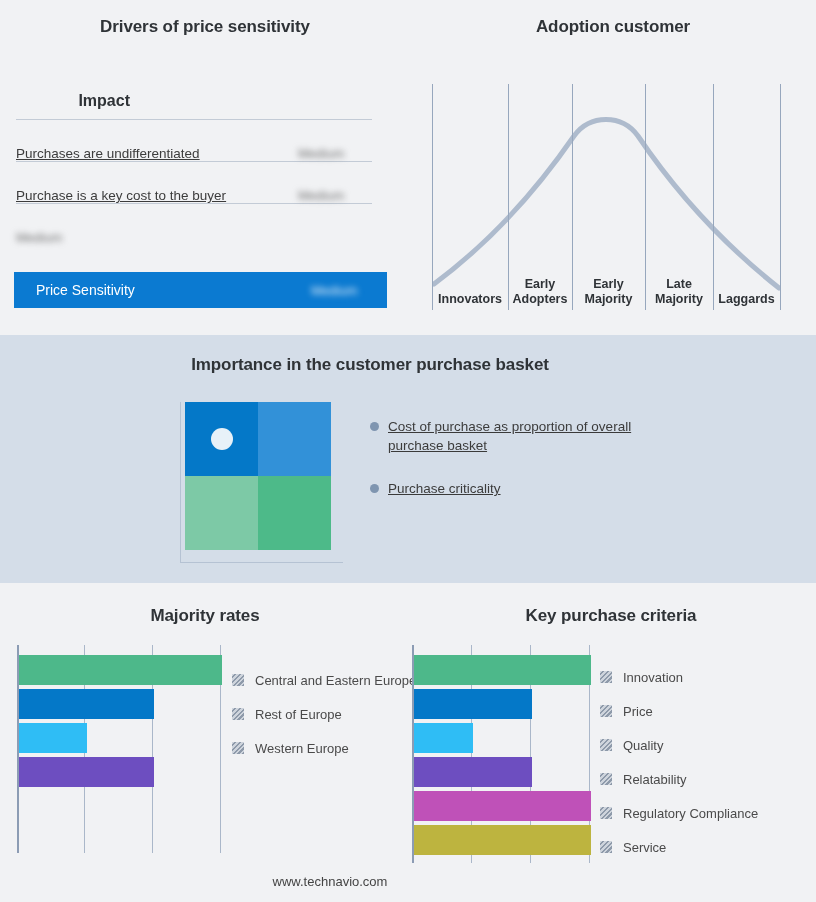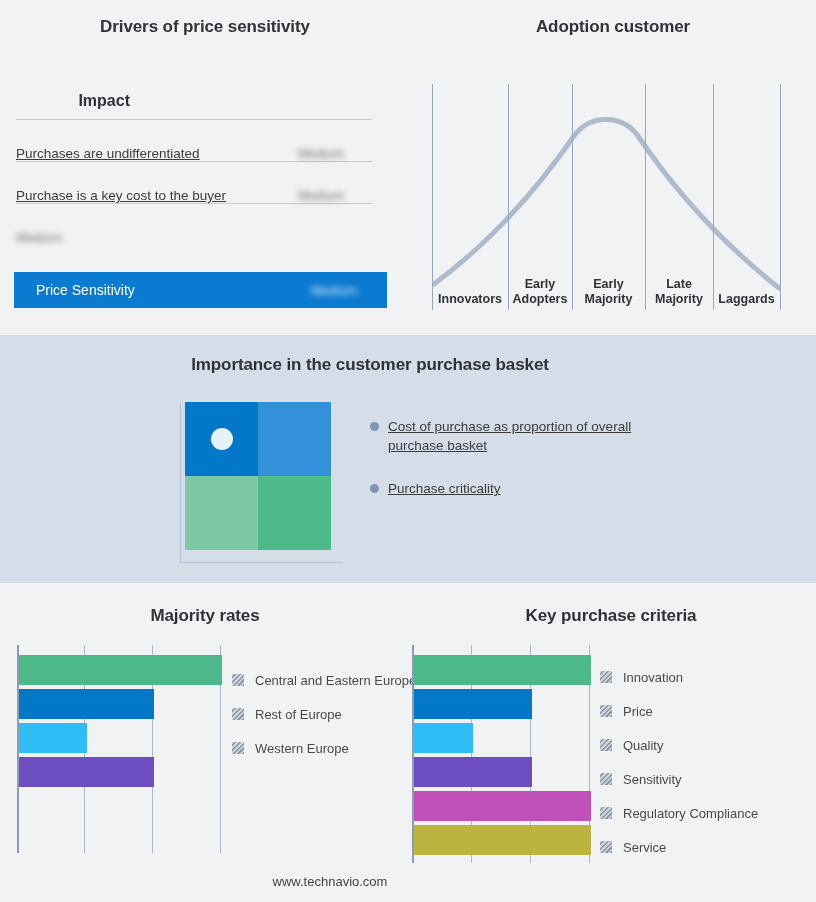--- a/index.html
+++ b/index.html
@@ -382,21 +382,21 @@
     <div class="legend-item">
       <span class="legend-swatch"></span>
       <span>Price</span>
     </div>
     <div class="legend-item">
       <span class="legend-swatch"></span>
       <span>Quality</span>
     </div>
     <div class="legend-item">
       <span class="legend-swatch"></span>
-      <span>Sensitivity</span>
+      <span>Relatability</span>
     </div>
     <div class="legend-item">
       <span class="legend-swatch"></span>
       <span>Regulatory Compliance</span>
     </div>
     <div class="legend-item">
       <span class="legend-swatch"></span>
       <span>Service</span>
     </div>
   </div>

